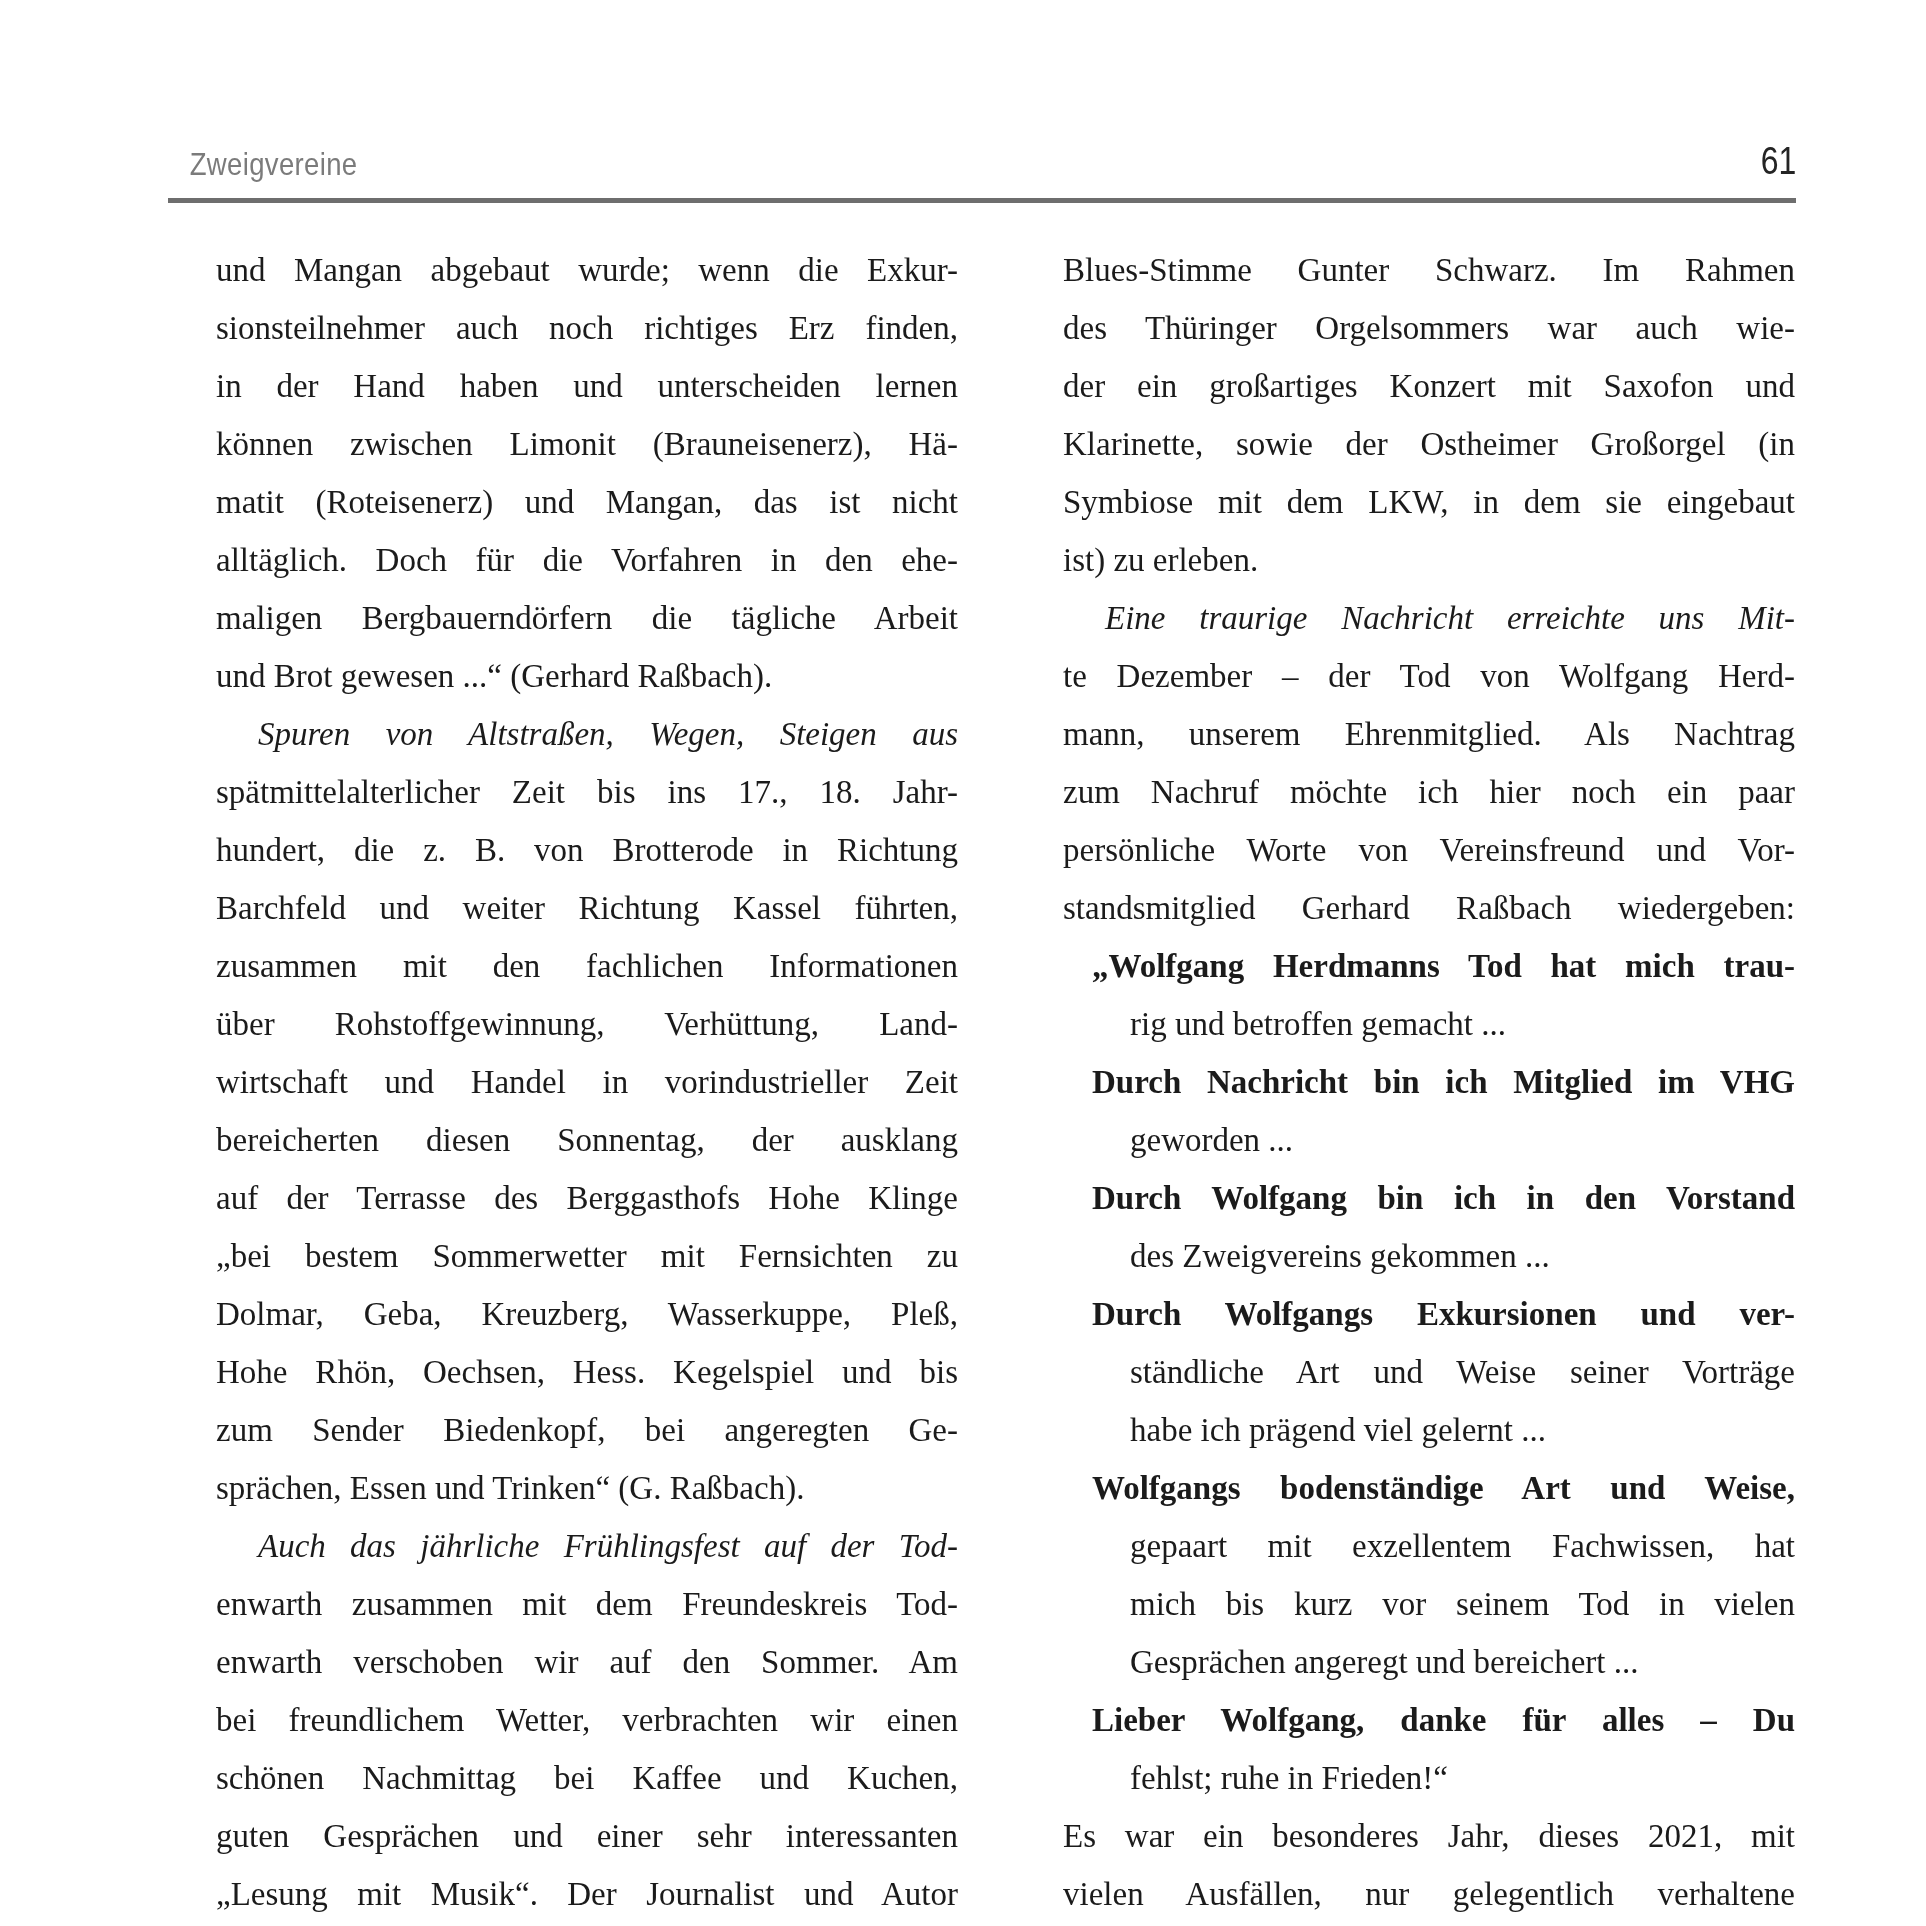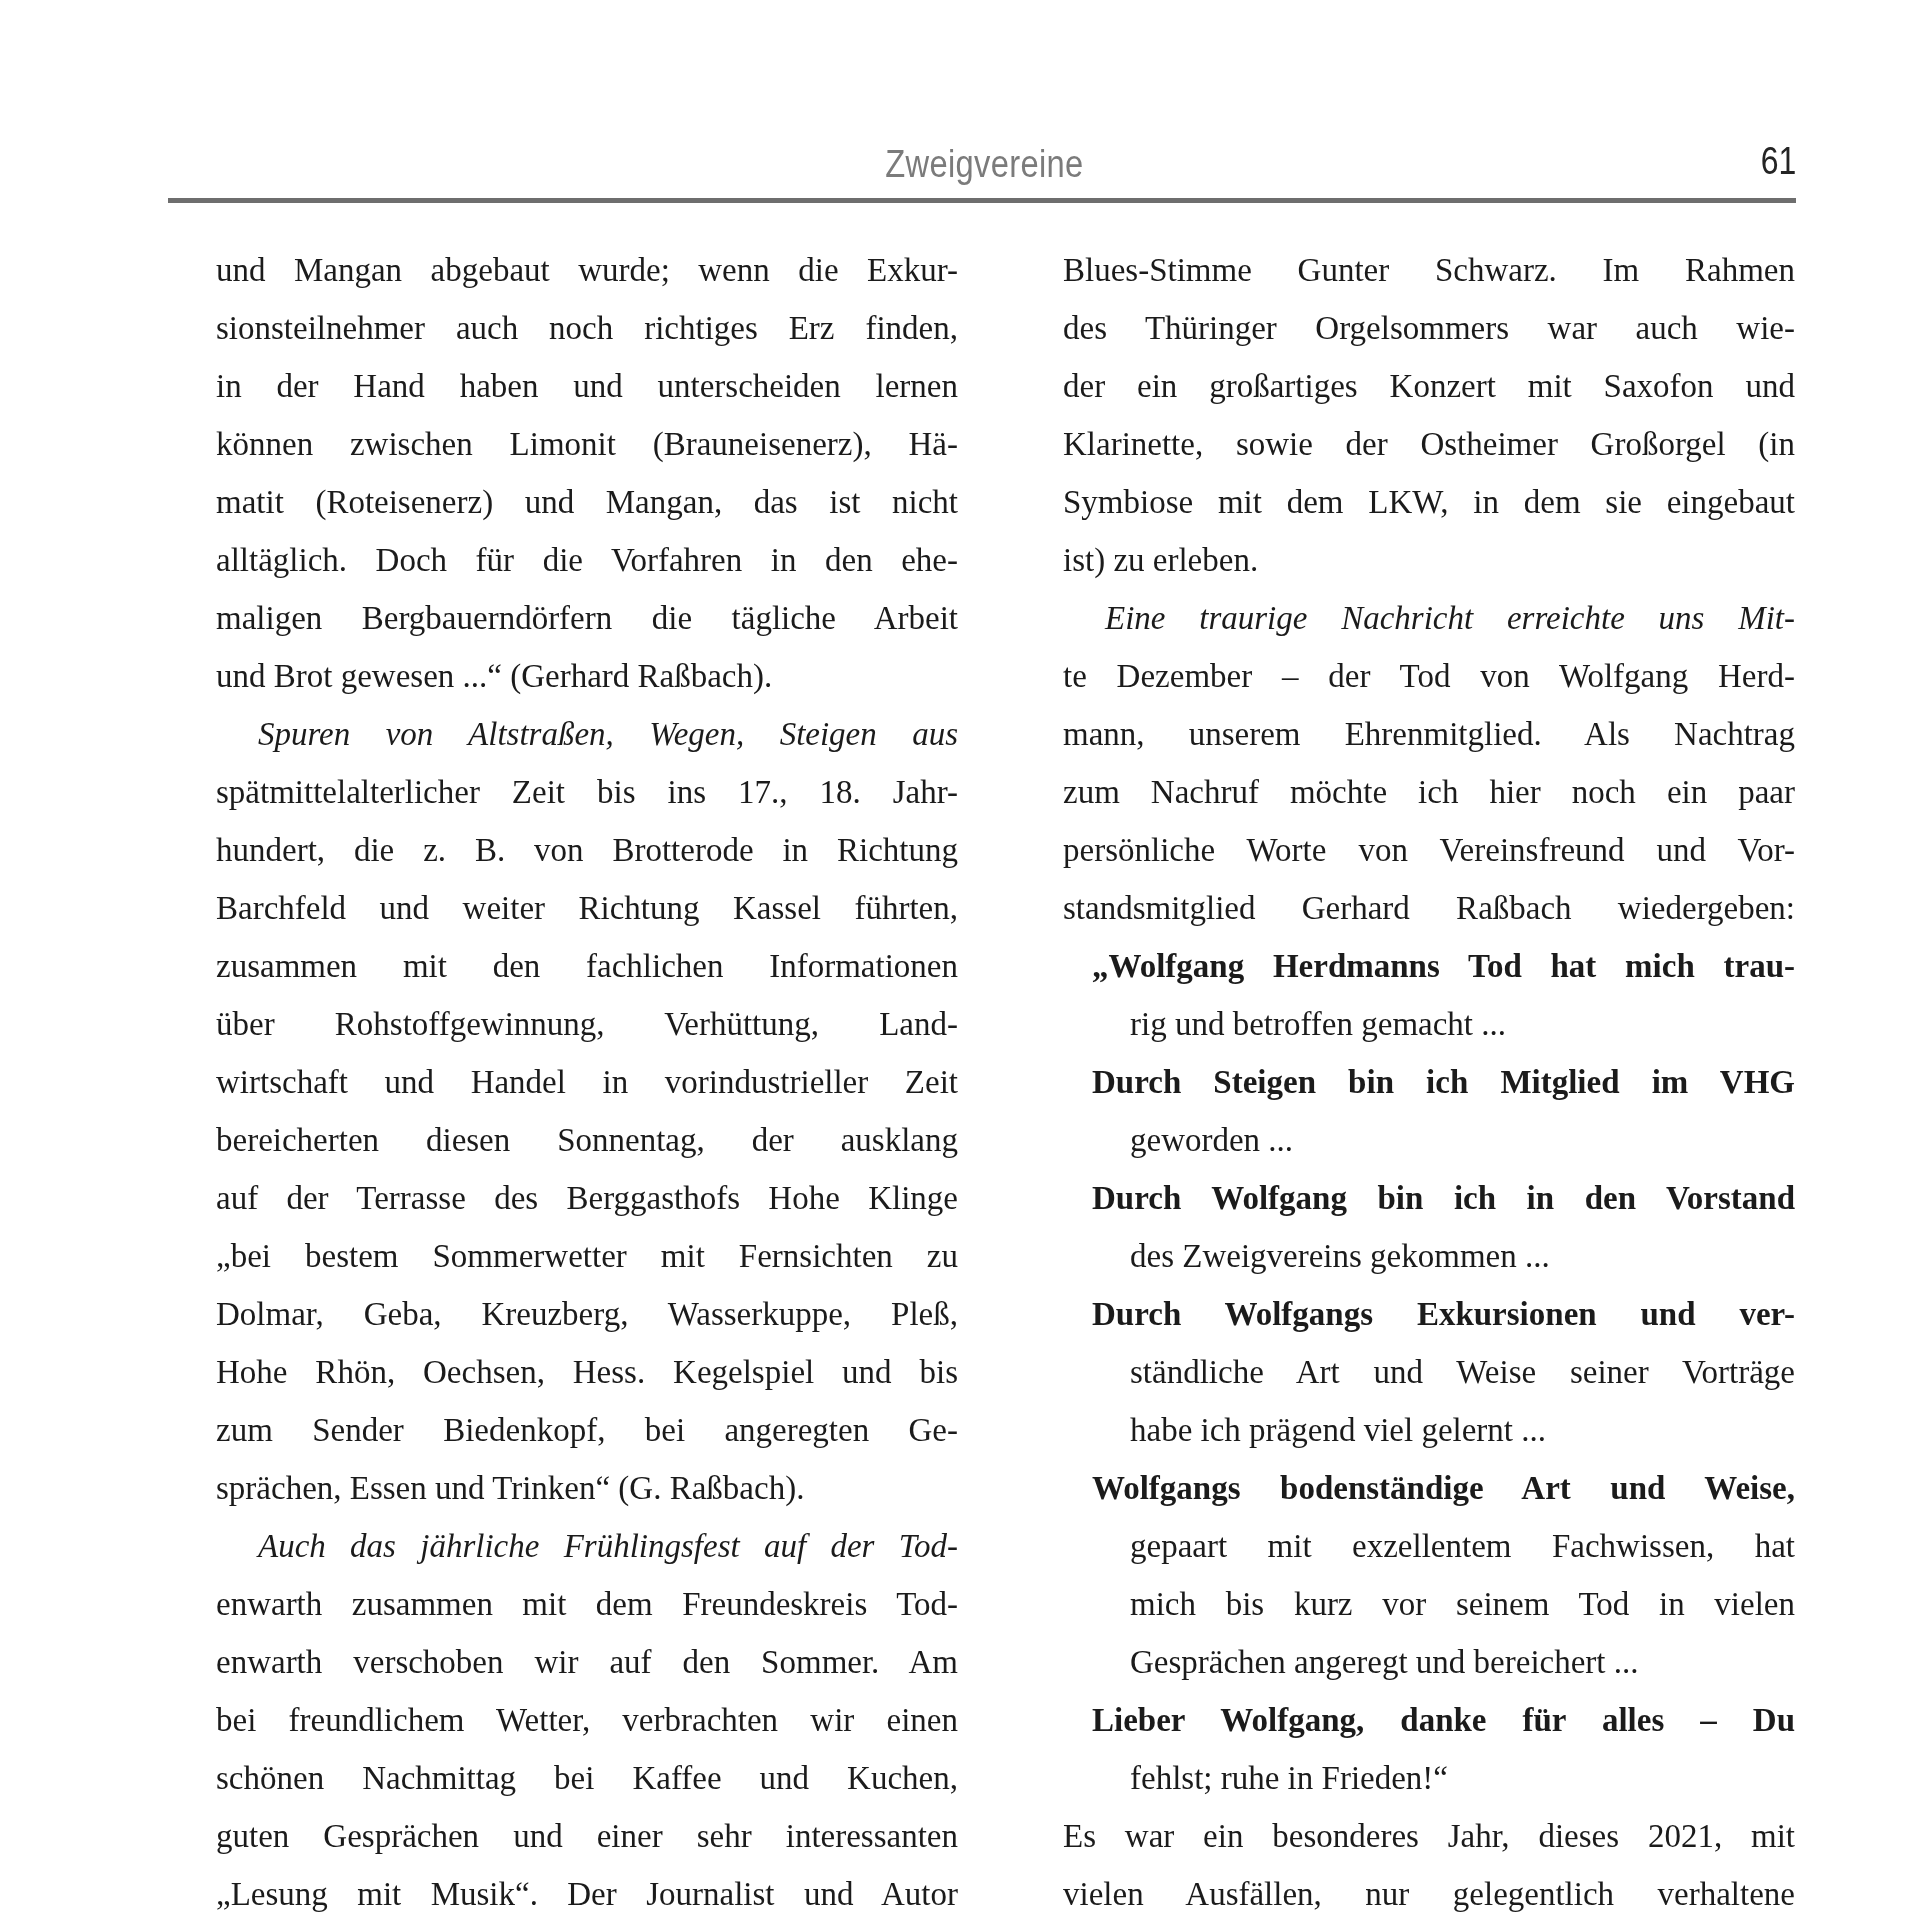--- a/index.html
+++ b/index.html
@@ -22,25 +22,24 @@
     position: absolute;
     left: 168px;
     top: 0;
     width: 1628px;
     height: 2774px;
   }
   
   .running-head {
     position: absolute;
     top: 146px;
-    left: 2px;
+    left: 8px;
     width: 100%;
-    text-align: center;
     font-family: "Liberation Sans", sans-serif;
-    font-size: 38px;
+    font-size: 32px;
     line-height: 37px;
     color: #7b7b7b;
     letter-spacing: 0.4px;
   }
   .running-head span {
     display: inline-block;
     transform: scaleX(.86);
     transform-origin: 50% 50%;
   }
   .page-number {
@@ -136,21 +135,21 @@
         <div class="ln j">Symbiose mit dem LKW, in dem sie eingebaut</div>
         <div class="ln">ist) zu erleben.</div>
         <div class="ln j i1">Eine traurige Nachricht erreichte uns Mit-</div>
         <div class="ln j">te Dezember – der Tod von Wolfgang Herd-</div>
         <div class="ln j">mann, unserem Ehrenmitglied. Als Nachtrag</div>
         <div class="ln j">zum Nachruf möchte ich hier noch ein paar</div>
         <div class="ln j">persönliche Worte von Vereinsfreund und Vor-</div>
         <div class="ln j">standsmitglied Gerhard Raßbach wiedergeben:</div>
         <div class="ln q1 j">„Wolfgang Herdmanns Tod hat mich trau-</div>
         <div class="ln q2">rig und betroffen gemacht ...</div>
-        <div class="ln q1 j">Durch Steigen bin ich Mitglied im VHG</div>
+        <div class="ln q1 j">Durch Nachricht bin ich Mitglied im VHG</div>
         <div class="ln q2">geworden ...</div>
         <div class="ln q1 j">Durch Wolfgang bin ich in den Vorstand</div>
         <div class="ln q2">des Zweigvereins gekommen ...</div>
         <div class="ln q1 j">Durch Wolfgangs Exkursionen und ver-</div>
         <div class="ln q2 j">ständliche Art und Weise seiner Vorträge</div>
         <div class="ln q2">habe ich prägend viel gelernt ...</div>
         <div class="ln q1 j">Wolfgangs bodenständige Art und Weise,</div>
         <div class="ln q2 j">gepaart mit exzellentem Fachwissen, hat</div>
         <div class="ln q2 j">mich bis kurz vor seinem Tod in vielen</div>
         <div class="ln q2">Gesprächen angeregt und bereichert ...</div>

